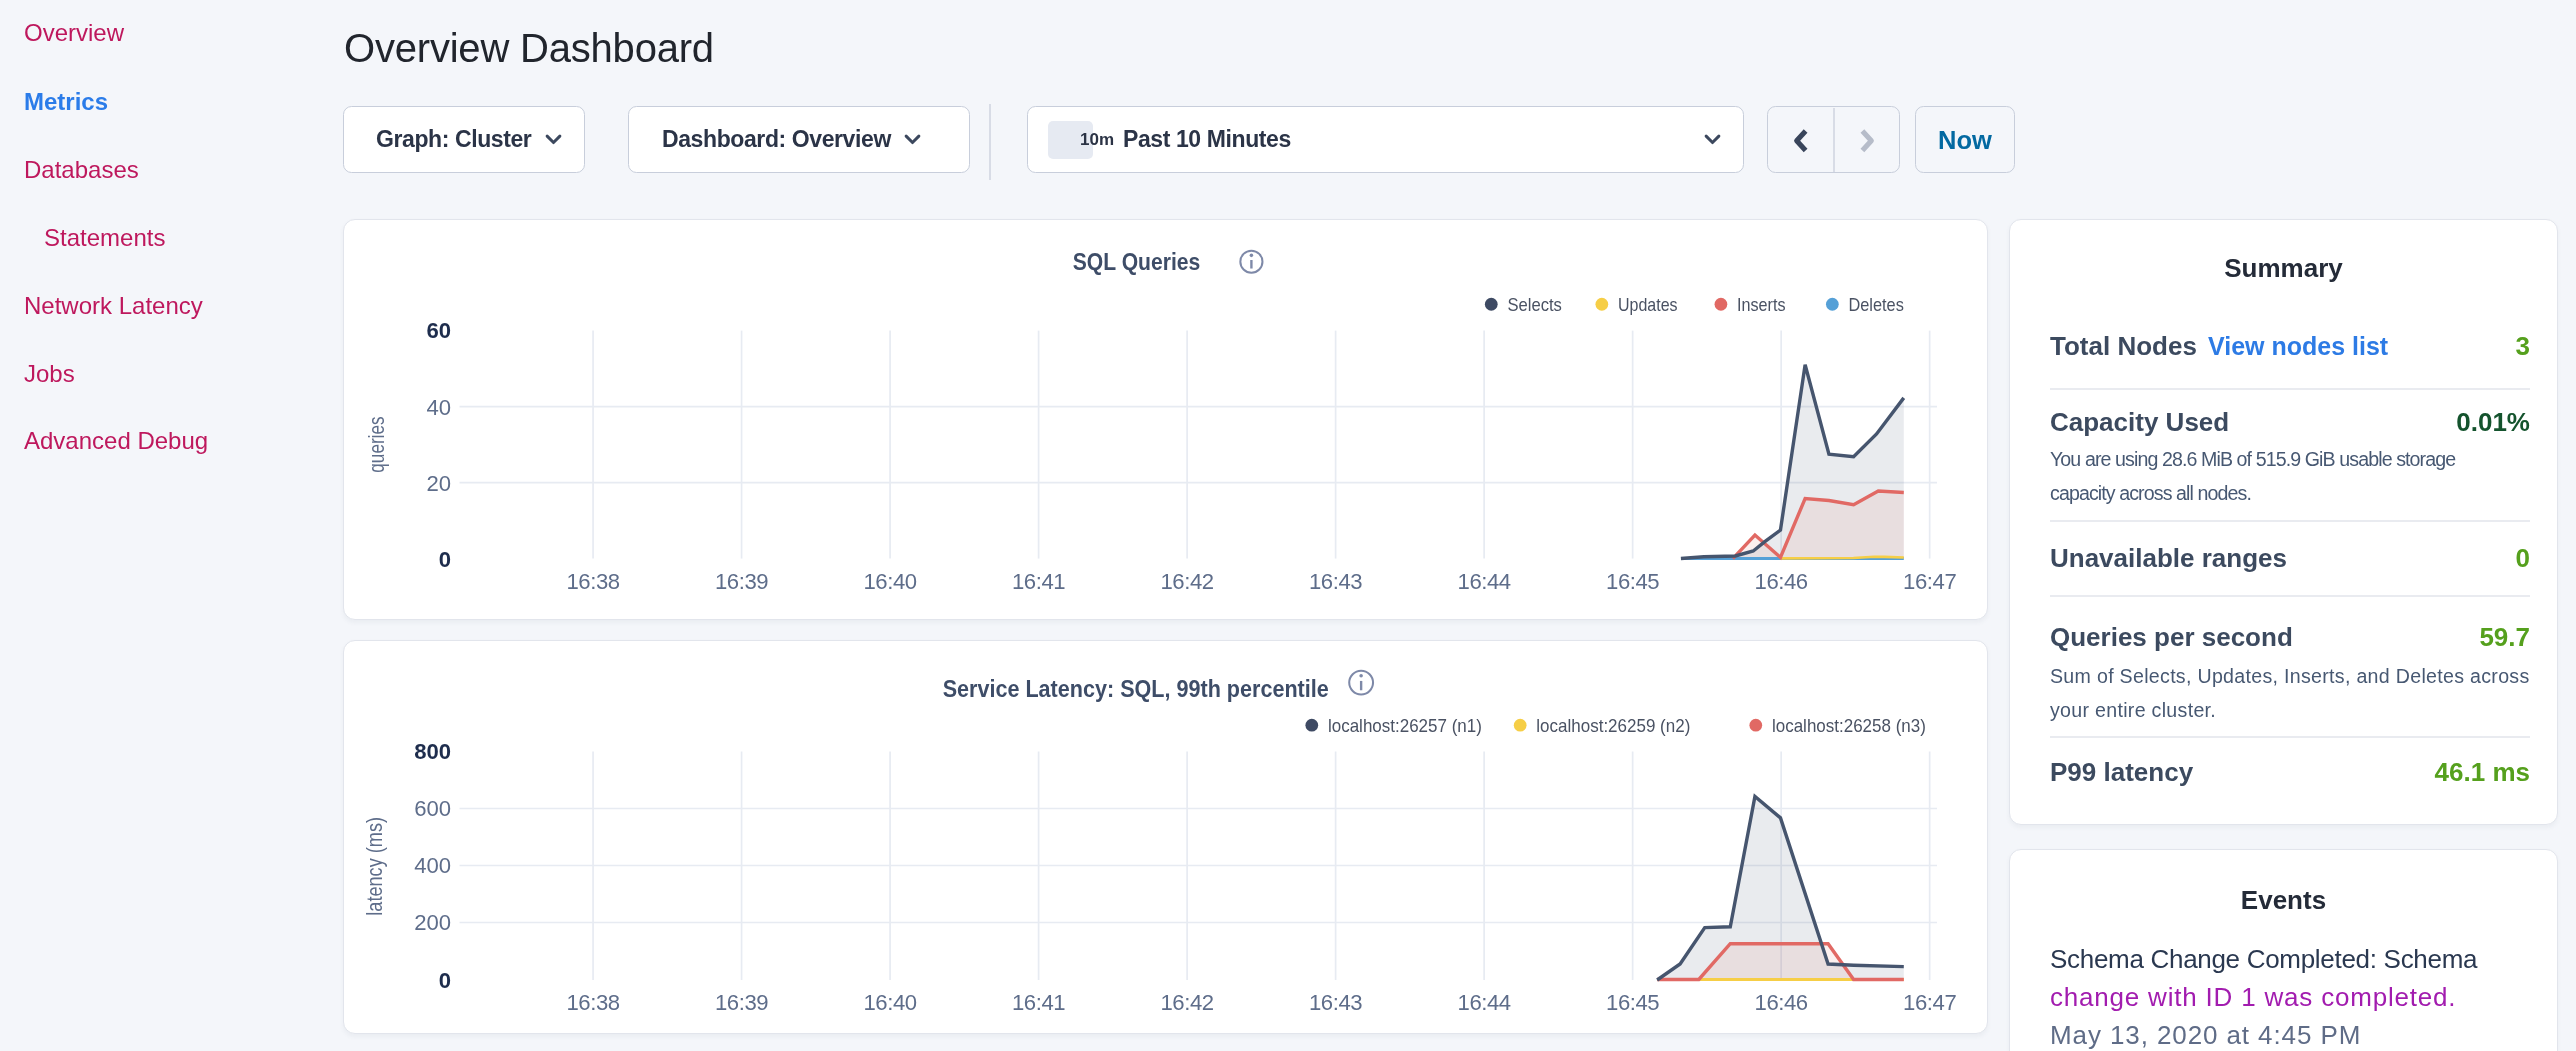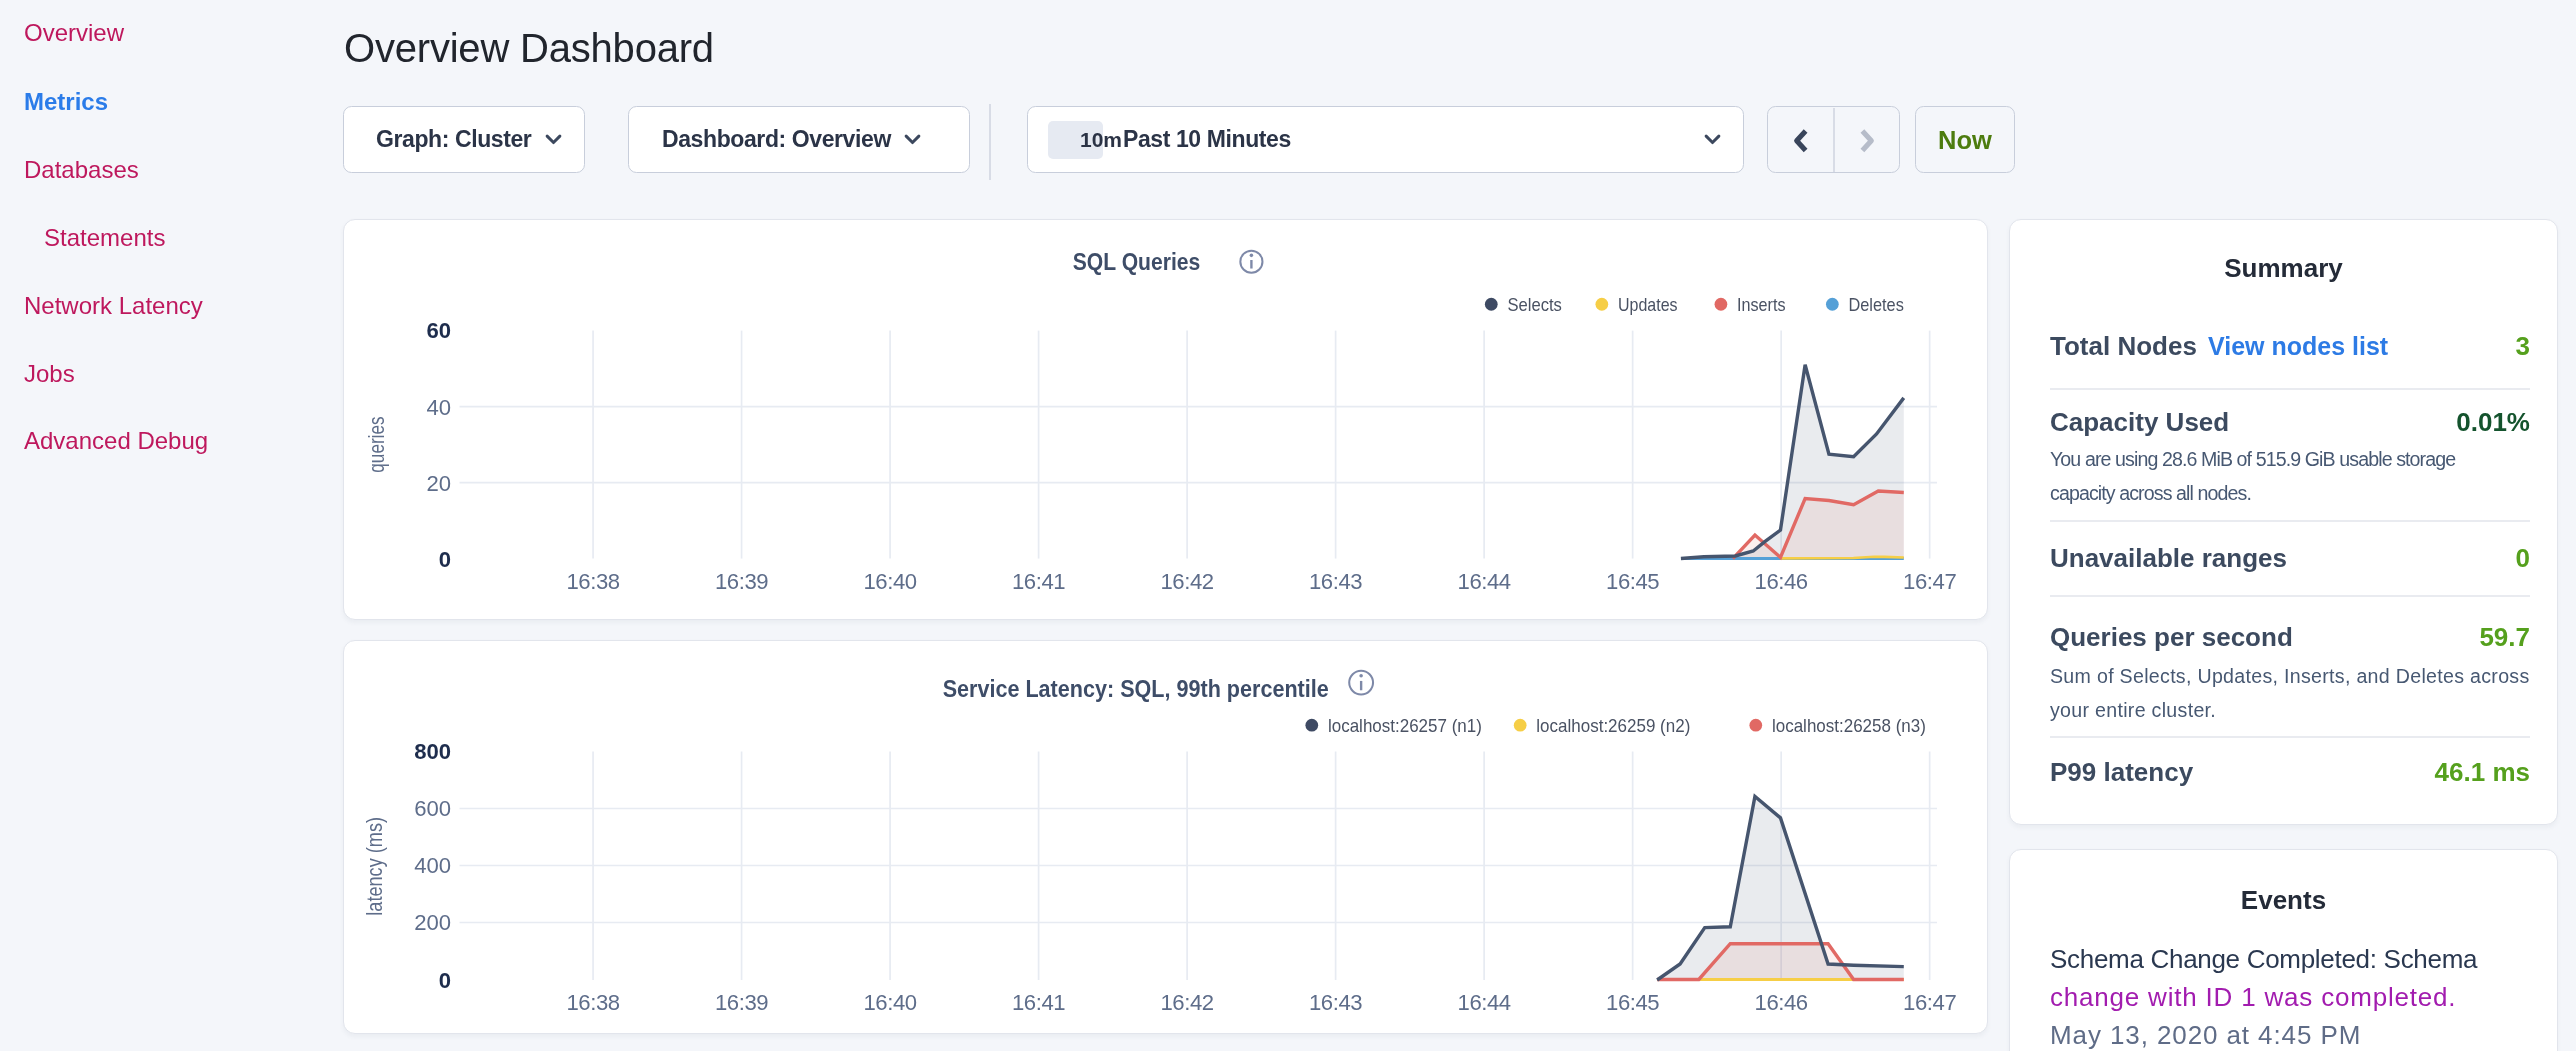--- a/index.html
+++ b/index.html
@@ -32,36 +32,36 @@
 
 <div class="btn" style="left:628px; top:106px; width:342px; height:67px;"></div>
 <div class="btnlabel" style="left:662px; top:126px;">Dashboard: Overview</div>
 <svg class="abs" style="left:904px; top:134px;" width="17" height="12" viewBox="0 0 20 14">
     <path d="M2.5 2.5 L10 10 L17.5 2.5" fill="none" stroke="#3c485e" stroke-width="3.5" stroke-linecap="round" stroke-linejoin="round"></path>
   </svg>
 
 <div class="abs" style="left:989px; top:104px; width:1.7px; height:76px; background:#d8dce6;"></div>
 
 <div class="btn" style="left:1027px; top:106px; width:717px; height:67px;"></div>
-<div class="abs" style="left:1048px; top:121px; width:55px; height:38px; background:#e6eaf2; border-radius:5.1px; text-align:center; line-height:38px; font-weight:bold; font-size:21px; color:#2b3345;padding-left:32px;">10m</div>
+<div class="abs" style="left:1048px; top:121px; width:45px; height:38px; background:#e6eaf2; border-radius:5.1px; text-align:center; line-height:38px; font-weight:bold; font-size:17px; color:#2b3345;padding-left:32px;">10m</div>
 <div class="btnlabel" style="left:1123px; top:126px;">Past 10 Minutes</div>
 <svg class="abs" style="left:1704px; top:134px;" width="17" height="12" viewBox="0 0 20 14">
     <path d="M2.5 2.5 L10 10 L17.5 2.5" fill="none" stroke="#3c485e" stroke-width="3.5" stroke-linecap="round" stroke-linejoin="round"></path>
   </svg>
 
 <div class="btn" style="left:1767px; top:106px; width:133px; height:67px; background:transparent;"></div>
 <div class="abs" style="left:1833px; top:108px; width:1.7px; height:64px; background:#d8dce6;"></div>
 <svg class="abs" style="left:1792px; top:128px;" width="17" height="25.5" viewBox="0 0 20 30">
     <path d="M16 3.5 L5.5 15 L16 26.5" fill="none" stroke="#39455b" stroke-width="6" stroke-linejoin="round"></path>
   </svg>
 <svg class="abs" style="left:1859px; top:128px;" width="17" height="25.5" viewBox="0 0 20 30">
     <path d="M4 3.5 L14.5 15 L4 26.5" fill="none" stroke="#b6bcc9" stroke-width="6" stroke-linejoin="round"></path>
   </svg>
 <div class="btn" style="left:1915px; top:106px; width:100px; height:67px; background:transparent;"></div>
-<div class="abs" style="left:1915px; top:126px; width:100px; text-align:center; font-weight:bold; font-size:25.5px; color:#4d7c0f;">Now</div>
+<div class="abs" style="left:1915px; top:126px; width:100px; text-align:center; font-weight:bold; font-size:25.5px; color:#0369a1;">Now</div>
 
 <div class="card" style="left:343px; top:219px; width:1645px; height:401px;"></div>
 <svg class="abs" style="left:343px; top:219px;" width="1645" height="401" viewBox="0 0 1934 471">
 
   <text x="858" y="60" font-size="29" font-weight="bold" fill="#3e4d68" textLength="150" lengthAdjust="spacingAndGlyphs">SQL Queries</text>
   <g stroke="#7e89a8" fill="none" stroke-width="2.4">
     <circle cx="1068" cy="50" r="13"></circle>
     <line x1="1068" y1="48" x2="1068" y2="58" stroke-width="2.8"></line>
   </g>
   <circle cx="1068" cy="42.5" r="2.1" fill="#7e89a8"></circle>

